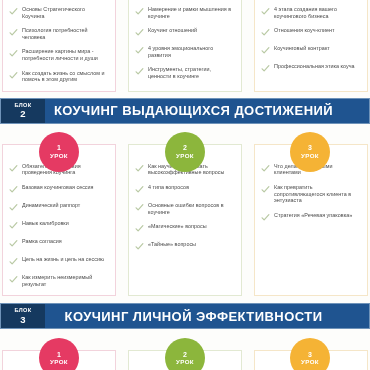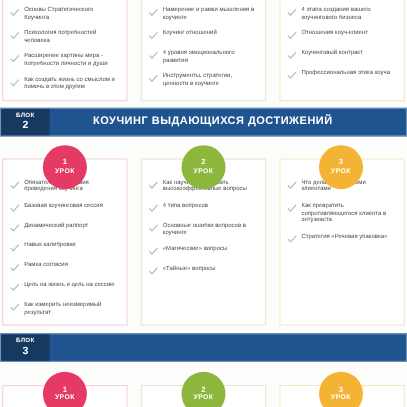--- a/index.html
+++ b/index.html
@@ -93,21 +93,21 @@
   .block-badge .blk-num {
     font-size: 9.5px;
     font-weight: bold;
   }
   .block-title {
     flex: 1 1 auto;
     display: flex;
     align-items: center;
     justify-content: center;
     color: #ffffff;
-    font-size: 10px;
+    font-size: 13px;
     font-weight: bold;
     letter-spacing: 0.45px;
     text-align: center;
     padding-right: 27px;
   }
 
   
   .lesson-row {
     position: relative;
     width: 370px;
@@ -407,20 +407,21 @@
         </div>
       </div>
   </div>
 
   <div style="height:7px;"></div>
   <div class="block-bar">
     <div class="block-badge">
       <span class="blk-word">БЛОК</span>
       <span class="blk-num">3</span>
     </div>
+    <div class="block-title">КОУЧИНГ ЛИЧНОЙ  ЭФФЕКТИВНОСТИ</div>
   </div>
 
   <div class="lesson-row" style="margin-top:9px;">
     <div class="lesson-circle c-pink pos-1">
       <span class="l-num">1</span>
       <span class="l-word">УРОК</span>
     </div>
     <div class="lesson-circle c-green pos-2">
       <span class="l-num">2</span>
       <span class="l-word">УРОК</span>

